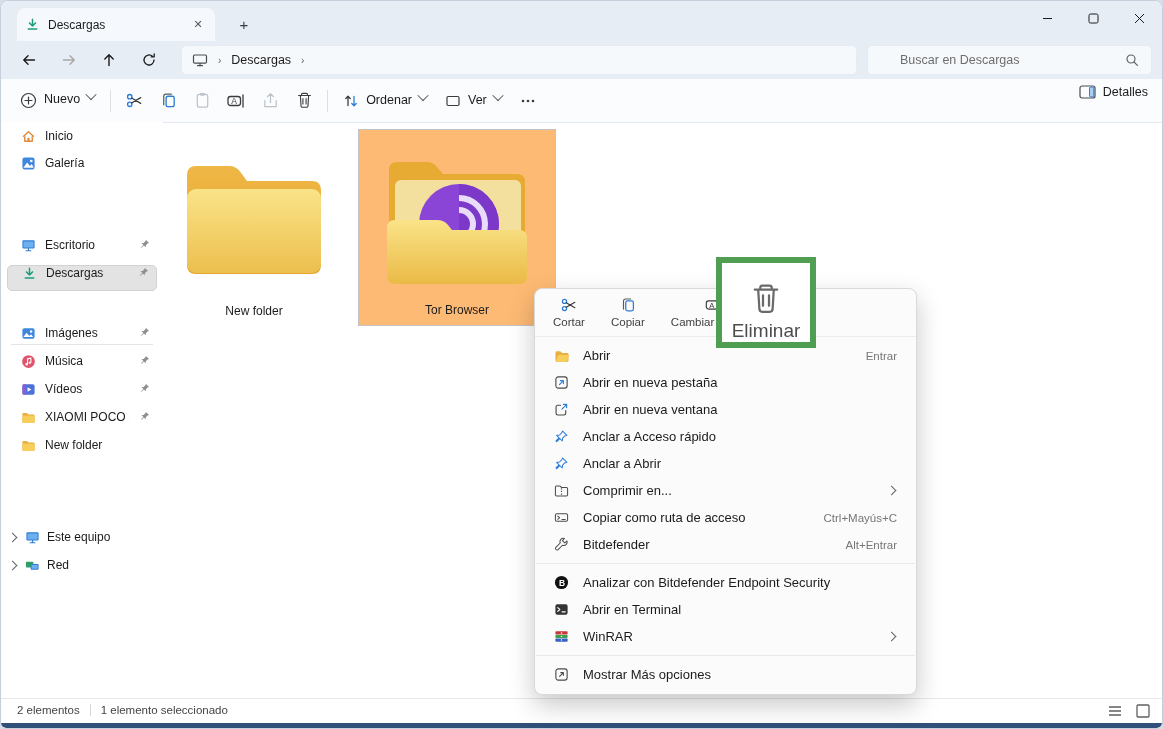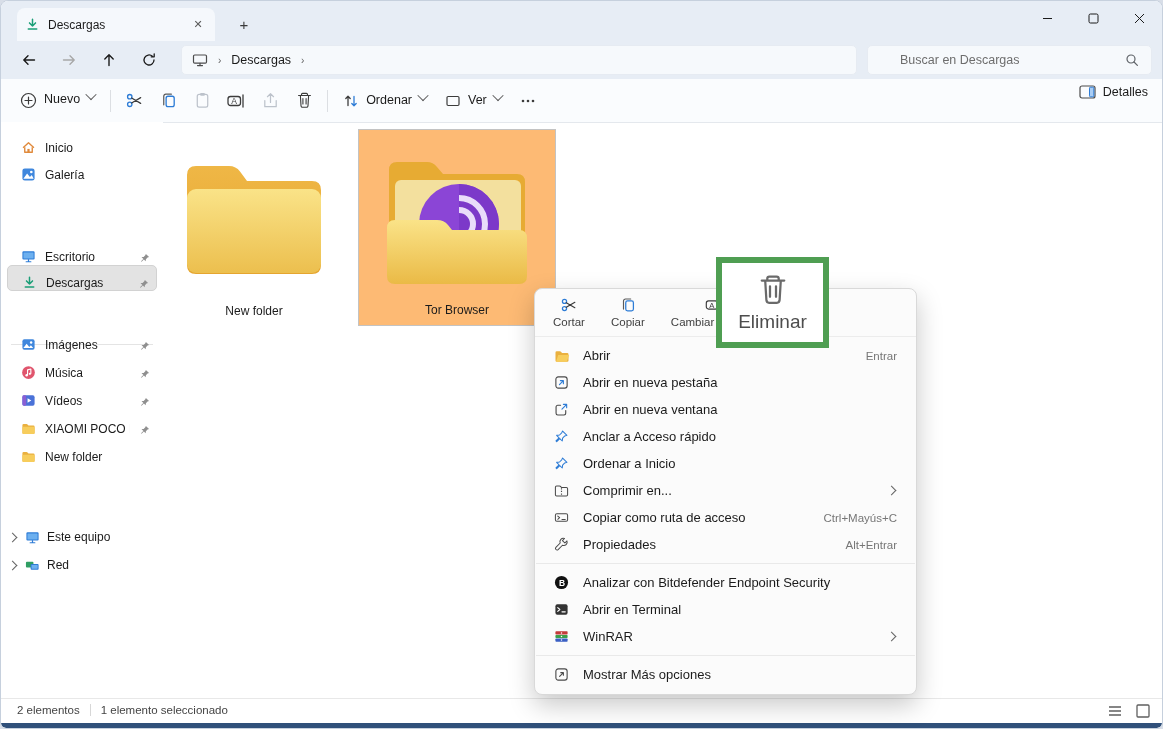--- a/index.html
+++ b/index.html
@@ -27,21 +27,21 @@
   .search-ph{font-size:12.5px;color:#6d6d6d;flex:1;margin-left:20px;}
   
   .toolbar{position:absolute;left:0;top:78px;width:100%;height:43px;background:#fafcfe;border-bottom:1px solid #e4e8ed;
        display:flex;align-items:center;}
   .tbtn{display:flex;align-items:flex-start;gap:7px;padding:6px 9px;border-radius:5px;color:#1b1b1b;font-size:12.5px;}
   .tico{width:34px;height:30px;display:flex;align-items:center;justify-content:center;border-radius:5px;}
   .tsep{width:1px;height:22px;background:#dcdfe3;margin:0 6px;}
   .details-btn{position:absolute;right:14px;top:84px;display:flex;align-items:center;gap:7px;font-size:12.5px;color:#1b1b1b;}
   
   .sidebar{position:absolute;left:0;top:121px;width:162px;height:579px;background:#fff;}
-  .s-item{position:absolute;left:6px;width:150px;height:26px;display:flex;align-items:flex-end;gap:9px;
+  .s-item{position:absolute;left:6px;width:150px;height:26px;display:flex;align-items:flex-start;gap:9px;
        padding:0 6px 0 14px;box-sizing:border-box;border-radius:5px;font-size:12px;color:#1b1b1b;}
   .s-item.sel{background:#e3e3e3;border:1px solid #d2d2d2;}
   .s-label{flex:1;white-space:nowrap;overflow:hidden;}
   .s-sep{position:absolute;left:10px;top:222px;width:142px;height:1px;background:#e4e4e4;}
   .t-item{position:absolute;left:2px;width:156px;height:26px;display:flex;align-items:center;gap:7px;
        padding-left:6px;font-size:12px;color:#1b1b1b;}
   .chev-r{width:6px;height:6px;border-right:1.3px solid #636363;border-bottom:1.3px solid #636363;
        transform:rotate(-45deg);margin-right:2px;}
   .chev-d{width:7px;height:7px;border-right:1.3px solid #5b5b5b;border-bottom:1.3px solid #5b5b5b;
        transform:rotate(45deg) translate(-1px,-1px);display:inline-block;}
@@ -55,23 +55,23 @@
   .qrow{height:48px;display:flex;align-items:flex-start;padding:7px 0 0 18px;gap:26px;border-bottom:1px solid #ececec;box-sizing:border-box;}
   .qitem{display:flex;flex-direction:column;align-items:center;gap:2px;}
   .qlabel{font-size:11.5px;color:#3f3f3f;white-space:nowrap;}
   .mlist{padding-top:5px;}
   .mrow{height:27px;display:flex;align-items:center;padding:0 14px 0 13px;margin:0 5px;border-radius:4px;}
   .mico{width:17px;height:17px;display:flex;align-items:center;justify-content:center;margin-right:13px;flex:none;}
   .mlabel{font-size:13px;color:#1b1b1b;flex:1;white-space:nowrap;}
   .mshort{font-size:11.5px;color:#767676;padding-left:6px;}
   .msep{height:1px;background:#e9e9e9;margin:5px 1px;}
   
-  .hl-box{position:absolute;left:715px;top:256px;width:113px;height:91px;background:#fff;
+  .hl-box{position:absolute;left:715px;top:256px;width:100px;height:91px;background:#fff;
        border:6px solid #4f9e52;z-index:20;display:flex;flex-direction:column;align-items:center;
-       justify-content:center;gap:3px;box-sizing:border-box;}
+       justify-content:flex-end;gap:3px;box-sizing:border-box;}
   .hl-label{font-size:19px;color:#4d4d4d;}
   
   .statusbar{position:absolute;left:0;bottom:7px;width:100%;height:22px;background:#fff;border-top:1px solid #e8e8e8;
        display:flex;align-items:center;font-size:11.5px;color:#444;}
   .st-sep{width:1px;height:12px;background:#d7d7d7;margin:0 10px;}
   .bottom-edge{position:absolute;left:0;bottom:0;width:100%;height:5px;background:#30507a;border-radius:0 0 5px 5px;}
   .st-views{position:absolute;right:12px;bottom:10px;display:flex;gap:14px;align-items:center;}
   svg{display:block;}
 </style>
 </head>
@@ -505,21 +505,21 @@
             </svg>
         </span>
         <span class="mlabel">Anclar a Acceso rápido</span>
       </div>
       <div class="mrow">
         <span class="mico">
           <svg width="15" height="15" viewBox="0 0 16 16">
               <path d="M9.2 2.2l4.6 4.6-2.3.6-2.3 2.3-.4 3.1-2.6-2.6-3.3 3.3-.8-.8 3.3-3.3-2.6-2.6 3.1-.4 2.3-2.3z" stroke="#2d7cd6" fill="none" stroke-width="1.1" stroke-linejoin="round"></path>
             </svg>
         </span>
-        <span class="mlabel">Ordenar a Inicio</span>
+        <span class="mlabel">Anclar a Abrir</span>
       </div>
       <div class="mrow">
         <span class="mico">
           <svg width="15" height="15" viewBox="0 0 16 16">
               <path d="M1.5 12.5v-8q0-1.3 1.3-1.3h3q.9 0 1.4.7l.8 1h5.2q1.3 0 1.3 1.3v6.3q0 1.3-1.3 1.3H2.8q-1.3 0-1.3-1.3z" stroke="#4a4a4a" fill="none" stroke-width="1.1"></path>
               <path d="M8 5.5v1.4M8 8.3v1.4M8 11.1v1.4" stroke="#4a4a4a" stroke-width="1.2"></path>
             </svg>
         </span>
         <span class="mlabel">Comprimir en...</span>
         <span class="chev-r"></span>
@@ -533,21 +533,21 @@
         </span>
         <span class="mlabel">Copiar como ruta de acceso</span>
         <span class="mshort">Ctrl+Mayús+C</span>
       </div>
       <div class="mrow">
         <span class="mico">
           <svg width="15" height="15" viewBox="0 0 16 16">
               <path d="M13.8 4.2a3.6 3.6 0 0 1-4.8 4.6l-4.6 4.6a1.7 1.7 0 0 1-2.4-2.4L6.6 6.4A3.6 3.6 0 0 1 11.2 1.6L9 3.8l2.6 2.6z" stroke="#4a4a4a" fill="none" stroke-width="1.1" stroke-linejoin="round"></path>
             </svg>
         </span>
-        <span class="mlabel">Propiedades</span>
+        <span class="mlabel">Bitdefender</span>
         <span class="mshort">Alt+Entrar</span>
       </div>
       <div class="msep"></div>
       <div class="mrow">
         <span class="mico">
           <svg width="15" height="15" viewBox="0 0 16 16">
               <circle cx="8" cy="8" r="7" fill="#111"></circle>
               <text x="5.4" y="11.2" font-size="9" font-weight="bold" fill="#fff" font-family="sans-serif">B</text>
             </svg>
         </span>

